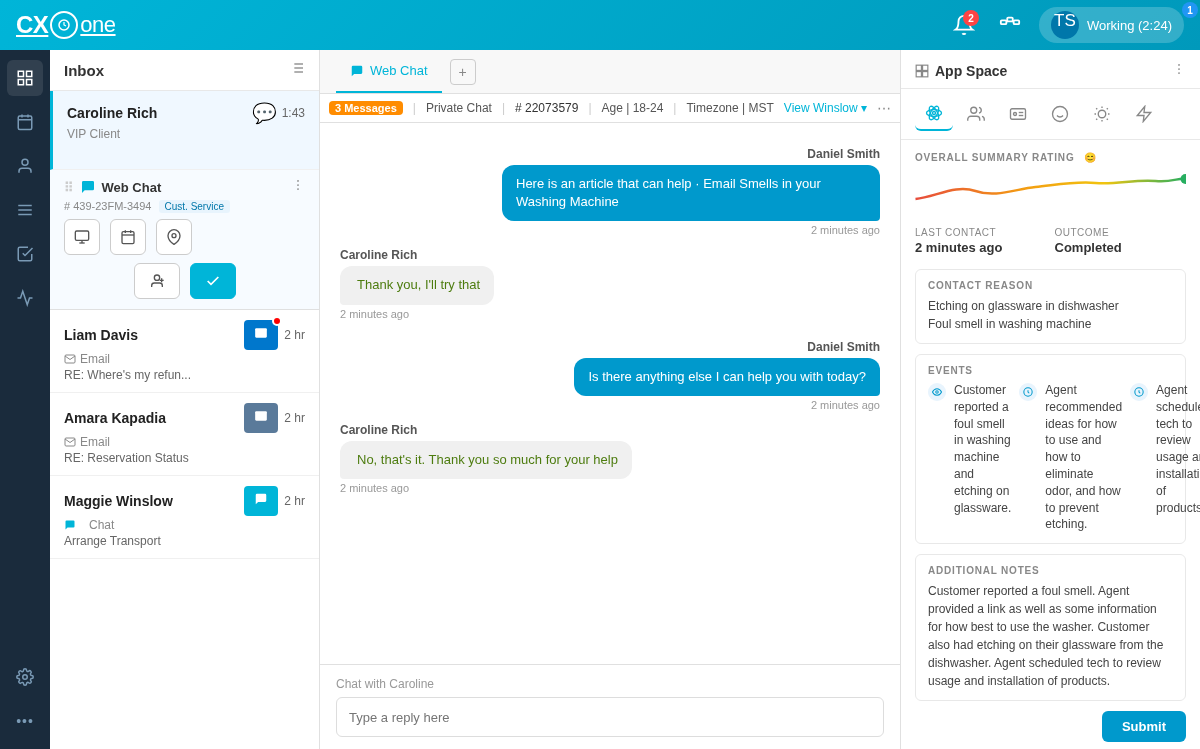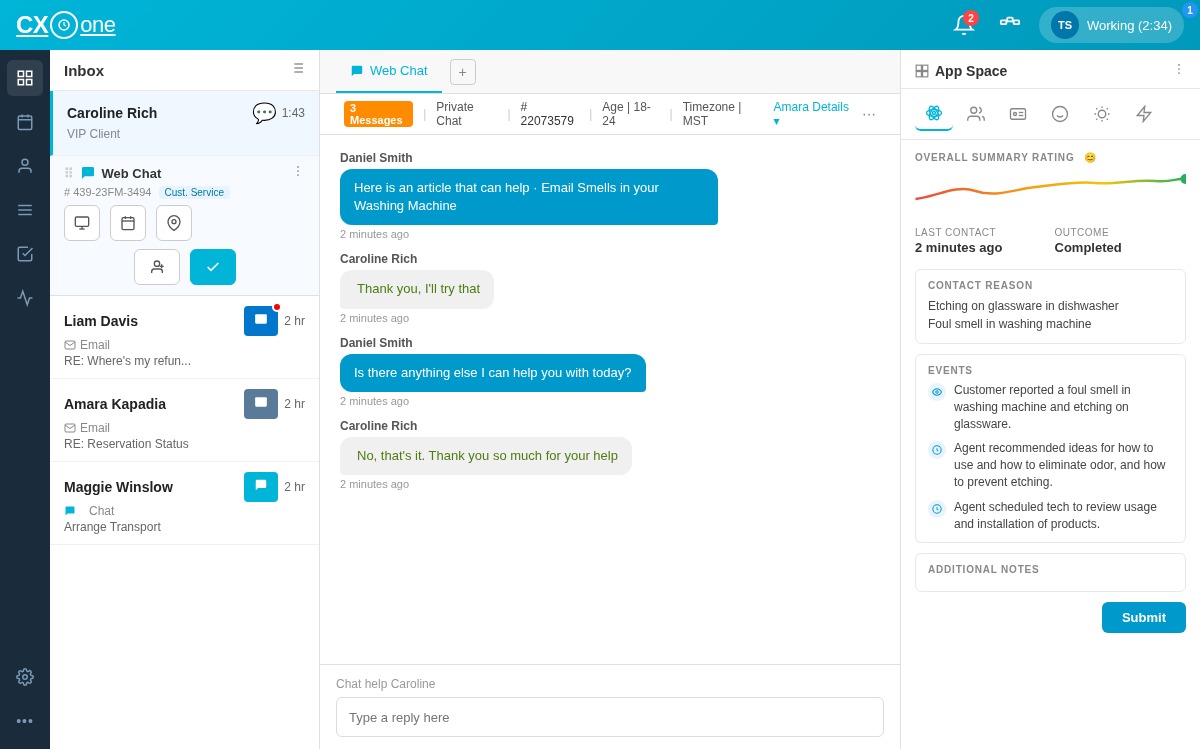--- a/index.html
+++ b/index.html
@@ -54,22 +54,22 @@
       font-weight: bold;
     }
     .agent-status {
       display: flex; align-items: center; gap: 8px;
       background: rgba(255,255,255,0.2); border-radius: 20px;
       padding: 4px 12px; color: white; cursor: pointer;
     }
     .agent-avatar {
       width: 28px; height: 28px;
       background: #0077aa;
-      border-radius: 50%; display: flex; align-items: center; justify-content: center;
-      font-size: 11px; font-weight: bold; color: white;
+      border-radius: 50%; display: flex; align-items: flex-start; justify-content: center;
+      font-size: 17px; font-weight: normal; color: white;
     }
 
     
     .main-layout {
       display: flex;
       height: calc(749px - 50px);
     }
 
     
     .icon-sidebar {
@@ -107,21 +107,21 @@
       padding: 10px 14px;
       border-bottom: 1px solid #f0f0f0;
       cursor: pointer;
     }
     .contact-item.active { background: #f0f8ff; border-left: 3px solid #00b5d8; }
     .contact-item-header {
       display: flex; align-items: center; justify-content: space-between; margin-bottom: 2px;
     }
     .contact-name { font-size: 14px; font-weight: 700; color: #222; }
     .contact-time { font-size: 12px; color: #666; }
-    .contact-sub { font-size: 12px; color: #888; margin-bottom: 4px; }
+    .contact-sub { font-size: 12px; color: #888; margin-bottom: 18px; }
 
     
     .active-chat-detail {
       background: #f7fbff;
       border-bottom: 1px solid #e0e0e0;
       padding: 8px 14px 10px;
     }
     .active-chat-header {
       display: flex; align-items: center; justify-content: space-between; margin-bottom: 4px;
     }
@@ -166,41 +166,41 @@
       font-size: 13px; color: #555; cursor: pointer;
       border-bottom: 2px solid transparent;
     }
     .chat-tab.active { color: #00b5d8; border-bottom-color: #00b5d8; }
     .tab-add-btn {
       width: 26px; height: 26px; border: 1px solid #ccc; border-radius: 4px;
       display: flex; align-items: center; justify-content: center;
       cursor: pointer; margin-left: 8px; font-size: 14px; color: #888;
     }
     .chat-info-bar {
-      padding: 6px 24px; background: #fff;
+      padding: 6px 9px; background: #fff;
       border-bottom: 1px solid #e0e0e0;
       display: flex; align-items: center; gap: 10px; font-size: 12px;
     }
     .msg-count-badge {
       background: #ff8c00; color: white; border-radius: 4px;
       padding: 1px 6px; font-size: 11px; font-weight: bold;
     }
     .info-separator { color: #ccc; }
     .info-label { color: #555; }
     .info-value { color: #333; font-weight: 500; }
     .view-details { margin-left: auto; color: #00b5d8; cursor: pointer; font-size: 12px; font-weight: 500; }
     .info-more { color: #888; cursor: pointer; font-size: 14px; }
 
     
     .chat-messages {
       flex: 1; overflow-y: auto; padding: 16px 20px;
       display: flex; flex-direction: column; gap: 12px;
     }
     .message-group { display: flex; flex-direction: column; }
-    .message-agent { align-items: flex-start; }
+    .message-agent { align-items: flex-end; margin-top: 8px; }
     .message-customer { align-items: flex-start; }
     .message-sender { font-size: 12px; font-weight: 600; color: #555; margin-bottom: 4px; }
     .message-bubble {
       max-width: 70%; padding: 10px 14px; border-radius: 12px;
       font-size: 13px; line-height: 1.4;
     }
     .bubble-agent { background: #0099cc; color: white; border-radius: 12px 12px 4px 12px; }
     .bubble-customer { background: #f0f0f0; color: #4d7c0f; border-radius: 12px 12px 12px 4px; padding-left: 17px; }
     .message-time { font-size: 11px; color: #999; margin-top: 3px; }
 
@@ -264,21 +264,21 @@
     .info-section {
       border: 1px solid #e8e8e8; border-radius: 6px;
       padding: 10px 12px; margin-bottom: 10px;
     }
     .info-section-title {
       font-size: 10px; font-weight: 700; color: #888;
       text-transform: uppercase; letter-spacing: 0.8px; margin-bottom: 6px;
     }
     .info-section-text { font-size: 12px; color: #444; line-height: 1.5; }
 
-    .events-list { display: flex; flex-direction: column; gap: 8px; }
+    .events-list { display: flex; flex-direction: row; gap: 8px; }
     .event-item { display: flex; gap: 8px; align-items: flex-start; }
     .event-icon {
       width: 18px; height: 18px; min-width: 18px;
       background: #e8f4fd; border-radius: 50%;
       display: flex; align-items: center; justify-content: center;
       font-size: 10px; color: #0099cc; margin-top: 1px;
     }
     .event-text { font-size: 12px; color: #444; line-height: 1.4; }
 
     .submit-btn {
@@ -320,21 +320,21 @@
           <rect x="16" y="7" width="6" height="4" rx="1"></rect>
           <rect x="9" y="4" width="6" height="4" rx="1"></rect>
           <line x1="8" y1="9" x2="9" y2="9"></line>
           <line x1="15" y1="9" x2="16" y2="9"></line>
         </svg>
     </div>
     <div class="agent-status">
       <div class="agent-avatar">
         <span>TS</span>
       </div>
-      <span style="font-size:13px;">Working (2:34)</span>
+      <span style="font-size:13px;">Working (2:24)</span>
       <div class="nav-badge-blue">1</div>
     </div>
   </div>
 </div>
 
 <div class="main-layout">
 
   <div class="icon-sidebar">
     <div class="sidebar-icon active">
       <svg width="18" height="18" viewBox="0 0 24 24" fill="none" stroke="currentColor" stroke-width="2">
@@ -562,21 +562,21 @@
       <span class="msg-count-badge">3 Messages</span>
       <span class="info-separator">|</span>
       <span class="info-label">Private Chat</span>
       <span class="info-separator">|</span>
       <span class="info-value"># 22073579</span>
       <span class="info-separator">|</span>
       <span class="info-label">Age | 18-24</span>
       <span class="info-separator">|</span>
       <span class="info-label">Timezone | MST</span>
       <span class="view-details">
-        <span>Amara Details</span> ▾
+        <span>View Winslow</span> ▾
       </span>
       <span class="info-more">⋯</span>
     </div>
 
     <div class="chat-messages">
 
       <div class="message-group message-agent">
         <div class="message-sender">Daniel Smith</div>
         <div class="message-bubble bubble-agent">
           <span>Here is an article that can help · Email Smells in your Washing Machine</span>
@@ -603,21 +603,21 @@
       <div class="message-group message-customer">
         <div class="message-sender">Caroline Rich</div>
         <div class="message-bubble bubble-customer">
           <span>No, that's it.  Thank you so much for your help</span>
         </div>
         <div class="message-time">2 minutes ago</div>
       </div>
     </div>
 
     <div class="chat-input-area">
-      <div class="chat-input-label">Chat help Caroline</div>
+      <div class="chat-input-label">Chat with Caroline</div>
       <input class="chat-input" type="text" placeholder="Type a reply here" style="">
     </div>
   </div>
 
   <div class="app-space">
     <div class="app-space-header">
       <div class="app-space-title">
         <svg width="14" height="14" viewBox="0 0 24 24" fill="none" stroke="#888" stroke-width="2">
             <rect x="2" y="2" width="9" height="9"></rect>
             <rect x="13" y="2" width="9" height="9"></rect>
@@ -748,20 +748,21 @@
                   <path d="M12 8v4l3 3"></path>
                 </svg>
             </div>
             <div class="event-text">Agent scheduled tech to review usage and installation of products.</div>
           </div>
         </div>
       </div>
 
       <div class="info-section">
         <div class="info-section-title">ADDITIONAL NOTES</div>
+        <div class="info-section-text">Customer reported a foul smell. Agent provided a link as well as some information for how best to use the washer. Customer also had etching on their glassware from the dishwasher. Agent scheduled tech to review usage and installation of products.</div>
       </div>
 
       <button class="submit-btn">Submit</button>
 
     </div>
   </div>
 
 </div>
 
 </body></html>

